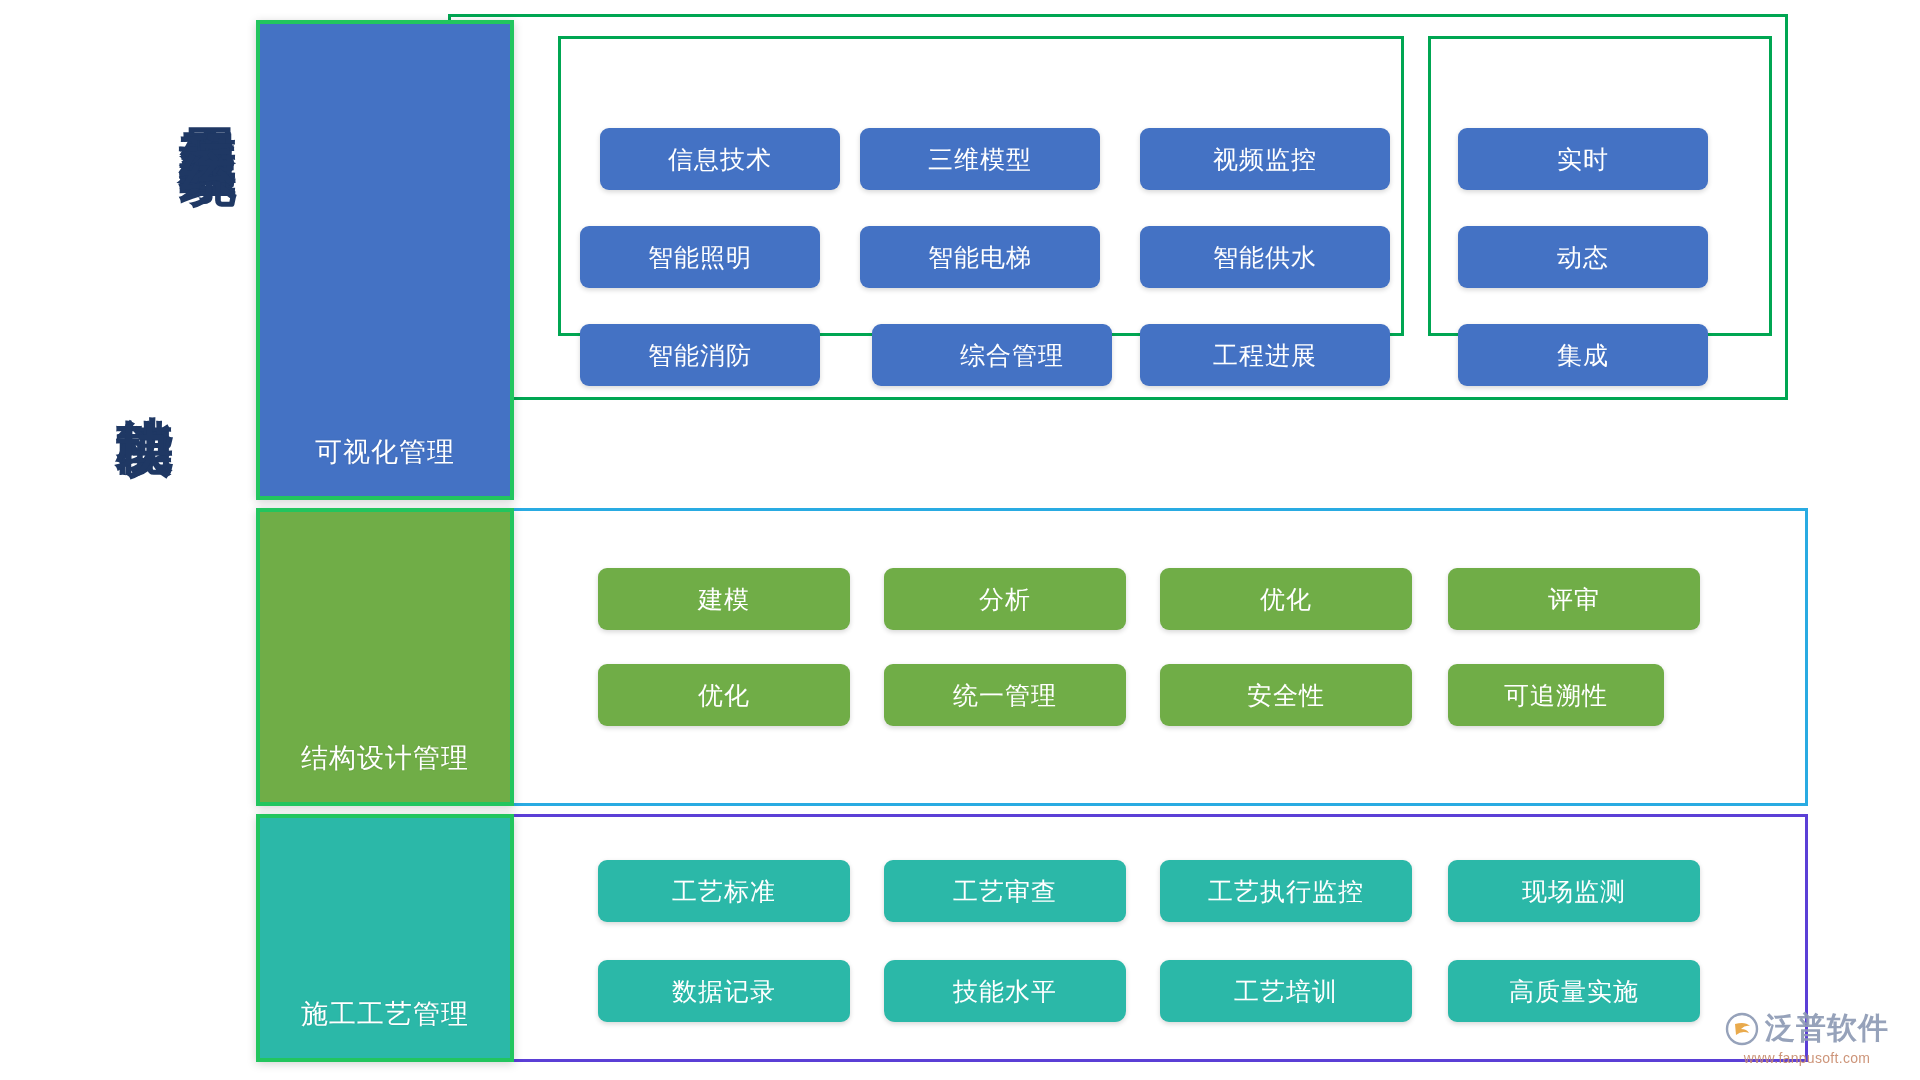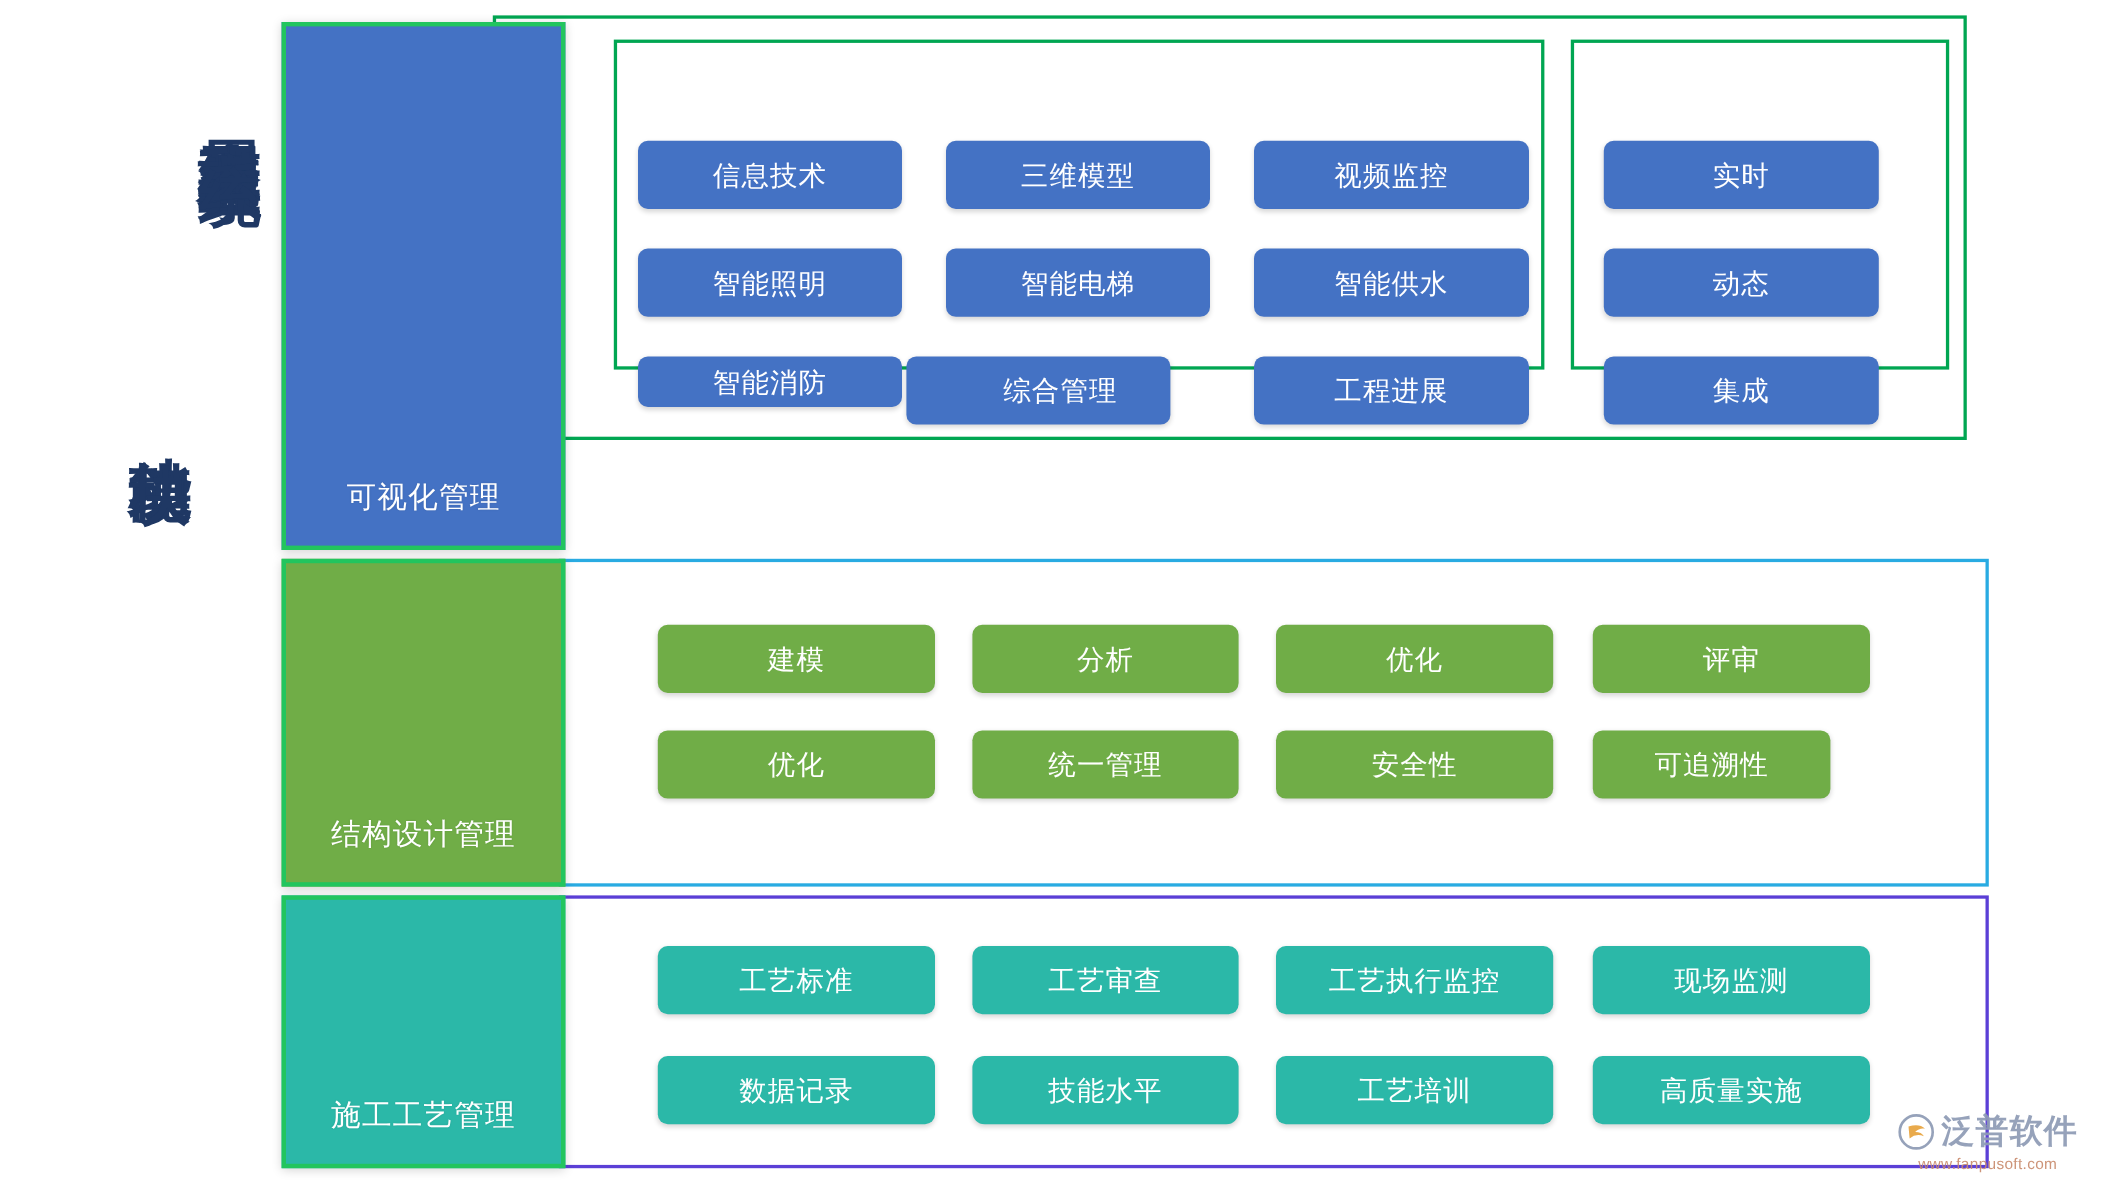--- a/index.html
+++ b/index.html
@@ -139,30 +139,30 @@
   <div class="section-outline" style="left:448px; top:14px; width:1340px; height:386px; border:3px solid #00A652;"></div>
 
   <div class="section-outline" style="left:558px; top:36px; width:846px; height:300px; border:3px solid #00A652;"></div>
 
   <div class="section-outline" style="left:1428px; top:36px; width:344px; height:300px; border:3px solid #00A652;"></div>
 
   <div class="cat-tile" style="left:256px; top:20px; width:258px; height:480px; background:#4472C4;">
     <span>可视化管理</span>
   </div>
 
-  <div class="pill blue" style="left:580px; top:128px;  width:240px; height:62px;">信息技术</div>
+  <div class="pill blue" style="left:600px; top:128px;  width:240px; height:62px;">信息技术</div>
   <div class="pill blue" style="left:860px; top:128px;  width:240px; height:62px;">三维模型</div>
   <div class="pill blue" style="left:1140px; top:128px; width:250px; height:62px;">视频监控</div>
 
   <div class="pill blue" style="left:580px; top:226px;  width:240px; height:62px;">智能照明</div>
   <div class="pill blue" style="left:860px; top:226px;  width:240px; height:62px;">智能电梯</div>
   <div class="pill blue" style="left:1140px; top:226px; width:250px; height:62px;">智能供水</div>
 
-  <div class="pill blue" style="left:580px; top:324px;  width:240px; height:46px;">智能消防</div>
-  <div class="pill blue" style="left:824px; top:324px;  width:240px; height:62px;padding-left:40px;">综合管理</div>
+  <div class="pill blue" style="left:580px; top:324px;  width:240px; height:62px;">智能消防</div>
+  <div class="pill blue" style="left:872px; top:324px;  width:240px; height:62px;padding-left:40px;">综合管理</div>
   <div class="pill blue" style="left:1140px; top:324px; width:250px; height:62px;">工程进展</div>
 
   <div class="pill blue" style="left:1458px; top:128px; width:250px; height:62px;">实时</div>
   <div class="pill blue" style="left:1458px; top:226px; width:250px; height:62px;">动态</div>
   <div class="pill blue" style="left:1458px; top:324px; width:250px; height:62px;">集成</div>
 
   <div class="section-outline" style="left:508px; top:508px; width:1300px; height:298px; border:3px solid #29ABE2;"></div>
 
   <div class="cat-tile" style="left:256px; top:508px; width:258px; height:298px; background:#70AD47;">
     <span>结构设计管理</span>

